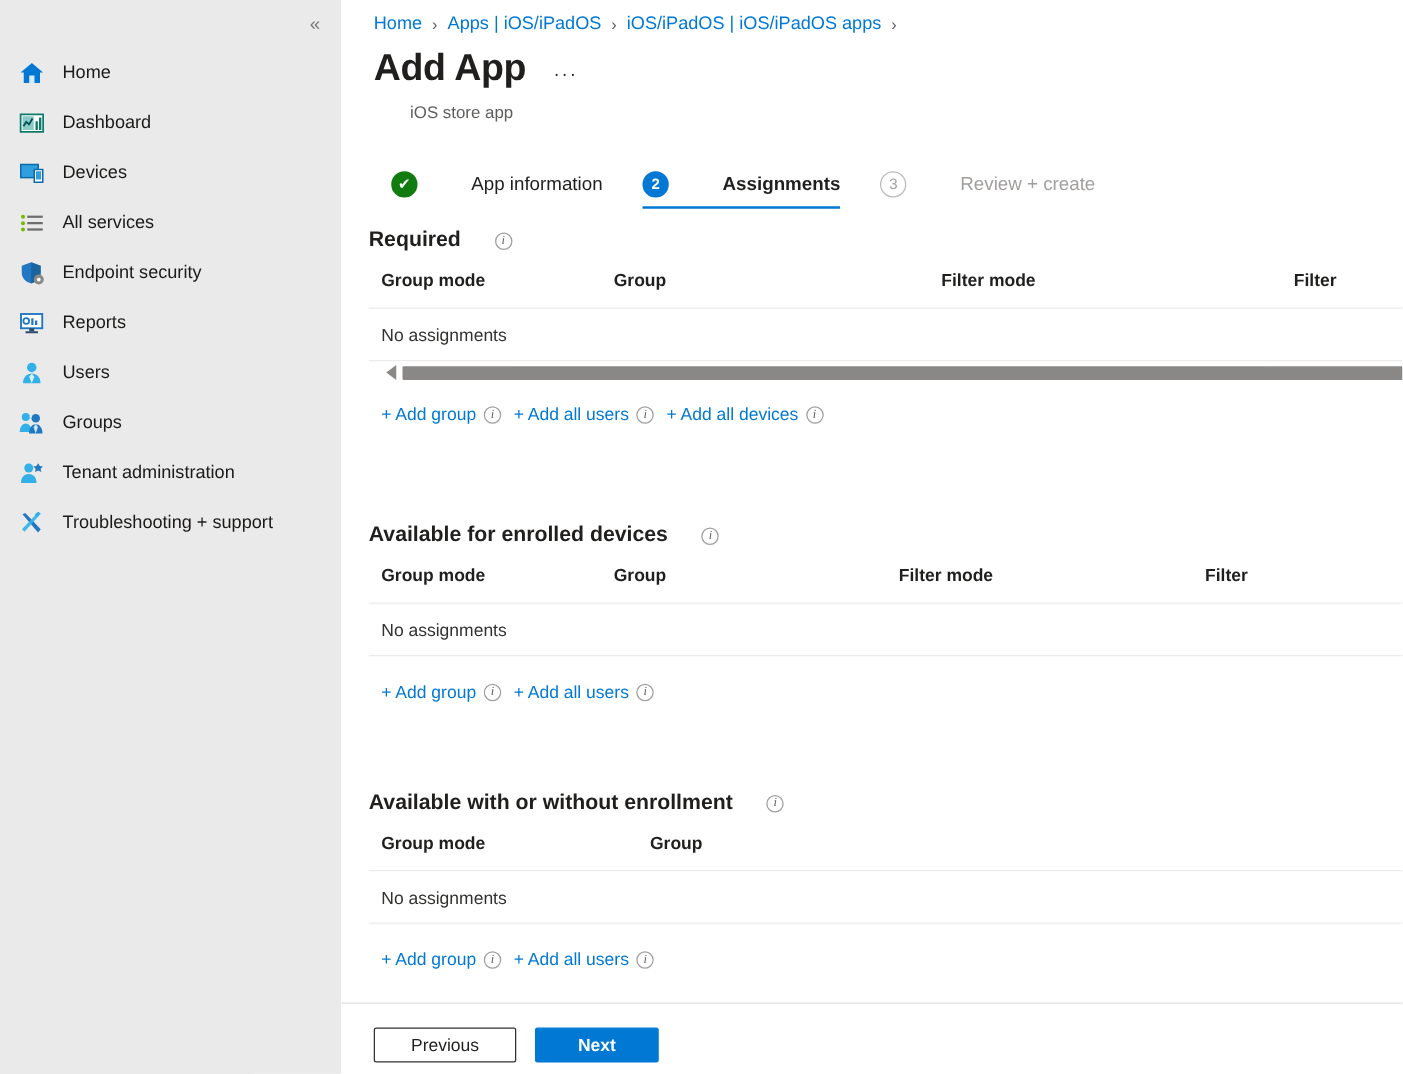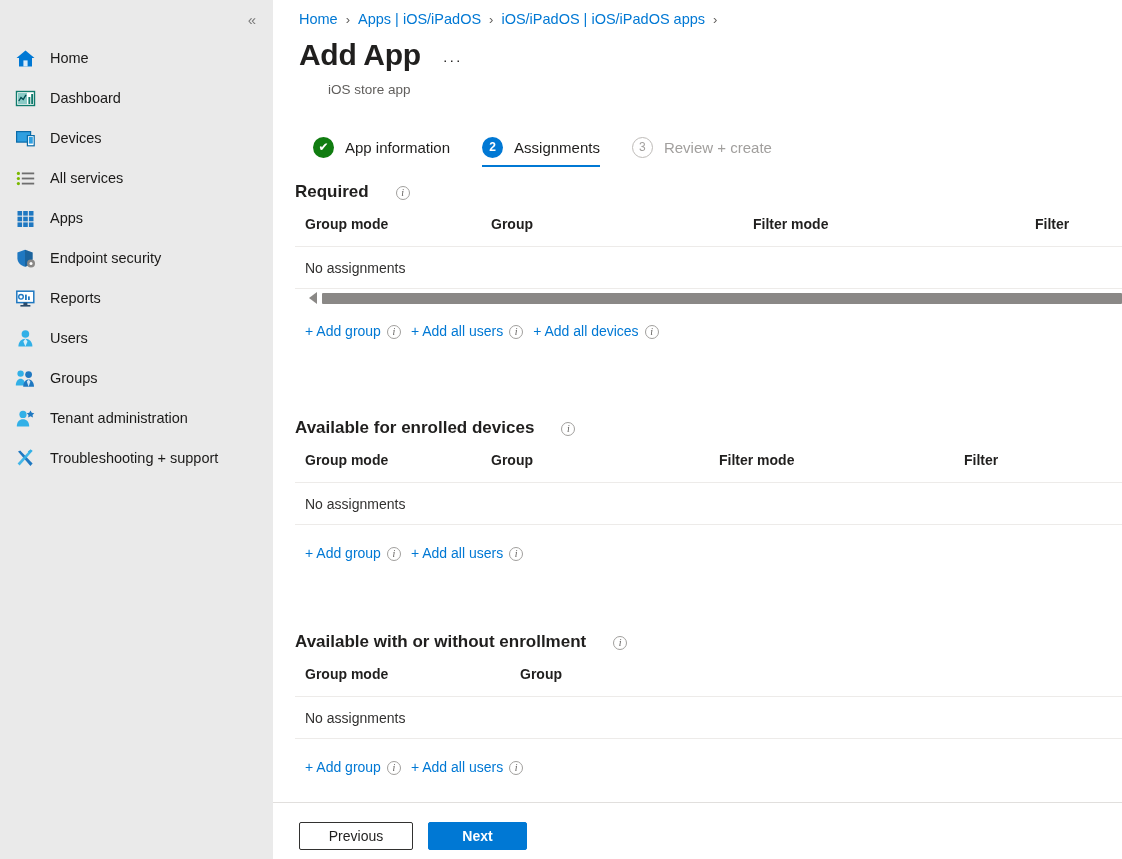--- a/index.html
+++ b/index.html
@@ -164,22 +164,22 @@
   .badge-active {
     background: #0078d4;
     color: #ffffff;
     font-weight: bold;
   }
   .badge-idle {
     border: 1px solid #bebbb8;
     color: #a19f9d;
     background: #ffffff;
   }
-  .tab-label { font-size: 15px; color: #201f1e; white-space: nowrap; }
-  .tab-label.active { font-weight: normal; }
+  .tab-label { font-size: 15px; color: #201f1e; white-space: nowrap; margin-left: 32px; }
+  .tab-label.active { font-weight: bold; }
   .tab-label.disabled { color: #a19f9d; }
   .tab-underline {
     position: absolute;
     left: 16px;
     right: 16px;
     bottom: -4px;
     height: 2.5px;
     background: #0078d4;
   }
 
@@ -372,38 +372,20 @@
           <circle cx="3.4" cy="10.5" r="1.6" fill="#7ab800"></circle>
           <circle cx="3.4" cy="15.6" r="1.6" fill="#7ab800"></circle>
           <rect x="6.8" y="4.5" width="12.4" height="1.8" fill="#6e6e6e"></rect>
           <rect x="6.8" y="9.6" width="12.4" height="1.8" fill="#6e6e6e"></rect>
           <rect x="6.8" y="14.7" width="12.4" height="1.8" fill="#6e6e6e"></rect>
         </svg>
       </span>
       <span class="nav-label">All services</span>
     </div>
 
-    <div class="nav-item">
-      <span class="nav-icon">
-        <svg width="21" height="21" viewBox="0 0 21 21">
-          <g fill="#1f78c1">
-            <rect x="2.5" y="3" width="4.6" height="4.6"></rect>
-              <rect x="8.2" y="3" width="4.6" height="4.6"></rect>
-              <rect x="13.9" y="3" width="4.6" height="4.6"></rect>
-            <rect x="2.5" y="8.7" width="4.6" height="4.6"></rect>
-              <rect x="8.2" y="8.7" width="4.6" height="4.6"></rect>
-              <rect x="13.9" y="8.7" width="4.6" height="4.6"></rect>
-            <rect x="2.5" y="14.4" width="4.6" height="4.6"></rect>
-              <rect x="8.2" y="14.4" width="4.6" height="4.6"></rect>
-              <rect x="13.9" y="14.4" width="4.6" height="4.6"></rect>
-          </g>
-        </svg>
-      </span>
-      <span class="nav-label">Apps</span>
-    </div>
 
     <div class="nav-item">
       <span class="nav-icon">
         <svg width="21" height="21" viewBox="0 0 21 21">
           <path d="M10 1.8 L17.6 4.6 L17.6 10.2 C17.6 14.6 14.2 17.6 10 18.8 C5.8 17.6 2.4 14.6 2.4 10.2 L2.4 4.6 Z" fill="#1f78c1"></path>
           <path d="M10 1.8 L17.6 4.6 L17.6 10.2 C17.6 14.6 14.2 17.6 10 18.8 Z" fill="#17496f" opacity="0.45"></path>
           <circle cx="16" cy="15.6" r="4" fill="#8a8886"></circle>
           <circle cx="16" cy="15.6" r="1.5" fill="#ffffff"></circle>
         </svg>
       </span>

